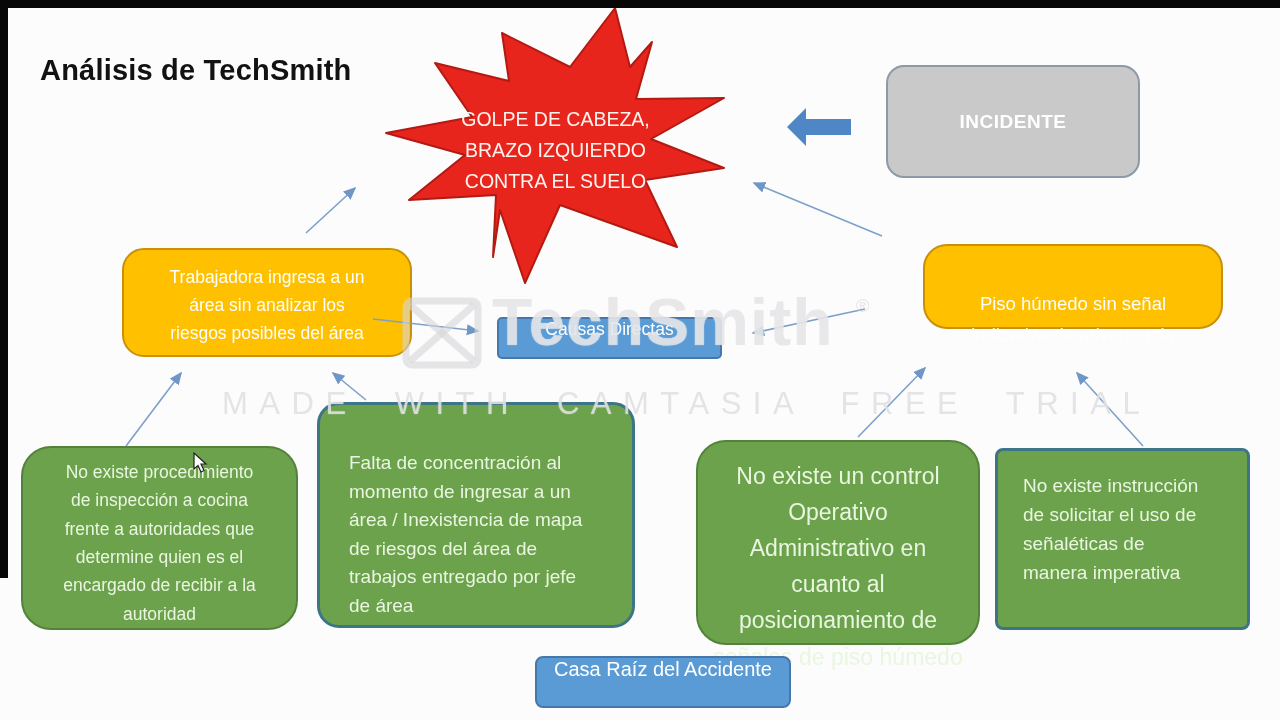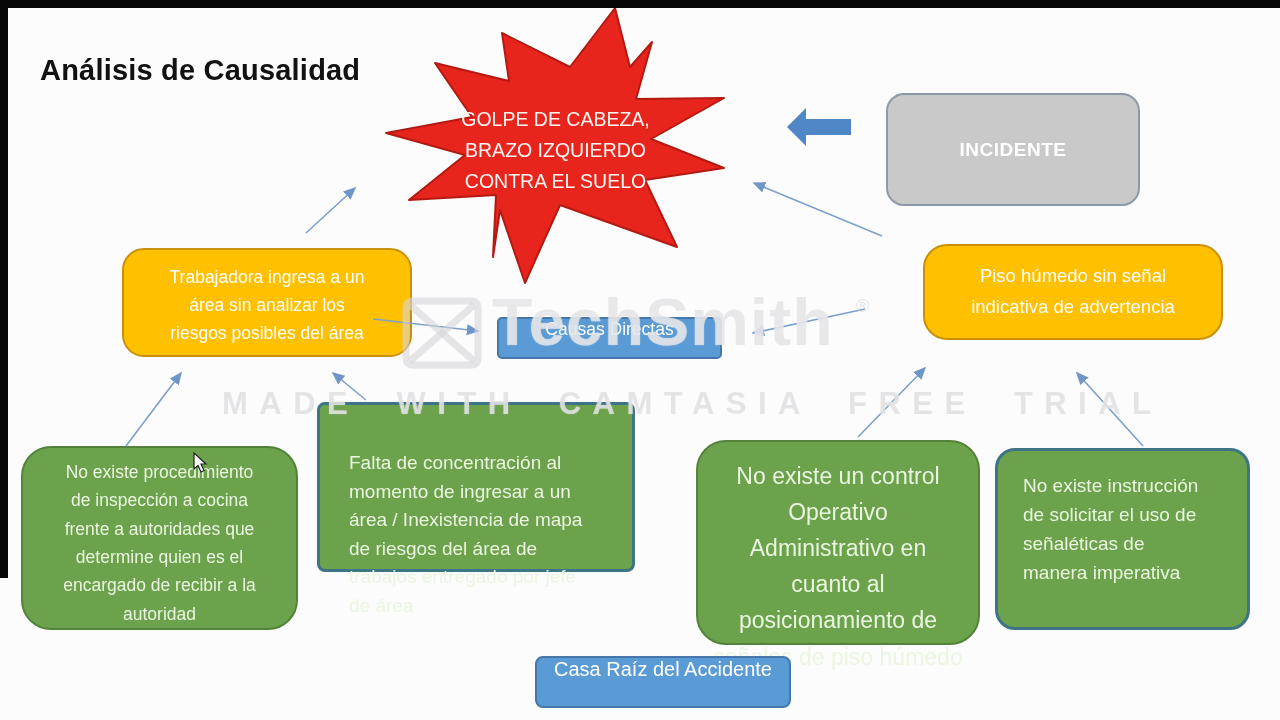--- a/index.html
+++ b/index.html
@@ -17,74 +17,74 @@
   .star-text{
     position:absolute;left:448px;top:104px;width:215px;z-index:2;
     color:#fdf4ef;font-size:19.5px;font-weight:500;text-align:center;
     line-height:1.58;white-space:pre-line;
   }
   .box{position:absolute;box-sizing:border-box;z-index:1;}
   .incident{
     left:886px;top:65px;width:254px;height:113px;border-radius:18px;
     background:#c9c9c9;border:2px solid #8d99a7;
     display:flex;align-items:center;justify-content:center;
-    color:#ffffff;font-size:19px;font-weight:bold;letter-spacing:.5px;margin-top:28px;
+    color:#ffffff;font-size:19px;font-weight:bold;letter-spacing:.5px;
   }
   .orange{
     background:#ffc000;border:2px solid #c99008;color:#fefefe;
     text-align:center;white-space:pre-line;margin-left:40px;
   }
   .orange1{left:82px;top:248px;width:290px;height:109px;border-radius:22px;
     font-size:17.5px;line-height:1.6;padding-top:13px;}
-  .orange2{left:883px;top:244px;width:300px;height:96px;border-radius:24px;
-    font-size:18.5px;line-height:1.7;padding-top:14px;}
+  .orange2{left:883px;top:244px;width:300px;height:85px;border-radius:24px;
+    font-size:18.5px;line-height:1.7;padding-top:42px;}
   .blue-label{
     background:#5b9bd5;border:2px solid #4577ab;color:#ffffff;
     display:flex;justify-content:center;
   }
   .causas{left:497px;top:317px;width:225px;height:42px;border-radius:5px;font-size:17.5px;}
   .root{left:508px;top:656px;width:256px;height:52px;border-radius:8px;font-size:20px;font-weight:500;margin-left:27px;}
   .green{
     background:#6ca24c;color:#e9f6e0;white-space:pre-line;
   }
   .green1{left:21px;top:446px;width:277px;height:184px;border-radius:30px;
     border:2.5px solid #53833a;text-align:center;font-size:17.5px;line-height:1.62;padding-top:10px;}
-  .green2{left:317px;top:402px;width:318px;height:170px;border-radius:8px;
+  .green2{left:317px;top:402px;width:318px;height:226px;border-radius:22px;
     border:3px solid #3e7586;text-align:left;font-size:19px;line-height:1.5;
     padding:44px 10px 0 29px;}
   .green3{left:696px;top:440px;width:284px;height:205px;border-radius:30px;
     border:2.5px solid #53833a;text-align:center;font-size:23px;line-height:1.57;padding-top:16px;}
-  .green4{left:995px;top:448px;width:255px;height:182px;border-radius:20px;
+  .green4{left:995px;top:448px;width:255px;height:182px;border-radius:8px;
     border:3px solid #3e7586;text-align:left;font-size:19px;line-height:1.52;
     padding:21px 8px 0 25px;}
   .connectors{position:absolute;left:0;top:0;width:1280px;height:720px;z-index:2;pointer-events:none;}
   .watermark{position:absolute;left:0;top:0;width:1280px;height:523px;z-index:3;pointer-events:none;}
   .wm-brand{
     position:absolute;left:492px;top:284px;font-size:66px;font-weight:bold;
     color:rgba(214,214,217,0.55);letter-spacing:1px;
     text-shadow:0 0 1px rgba(255,255,255,0.8);
   }
   .wm-reg{position:absolute;left:856px;top:296px;font-size:18px;color:rgba(214,214,217,0.6);}
   .wm-logo{position:absolute;left:402px;top:297px;width:80px;height:72px;}
   .wm-banner{
-    position:absolute;left:222px;top:386px;font-size:31px;font-weight:bold;
+    position:absolute;left:222px;top:386px;font-size:31px;font-weight:normal;
     color:rgba(210,210,213,0.6);letter-spacing:11.5px;word-spacing:17px;
     text-shadow:0 0 1px rgba(255,255,255,0.8);white-space:nowrap;
   }
   .cursor{position:absolute;left:193px;top:452px;z-index:4;}
 </style>
 </head>
 <body>
 
 <div class="frame">
 
   <div class="bar-top"></div>
   <div class="bar-left"></div>
 
-  <h1 class="title">Análisis de Causalidad</h1>
+  <h1 class="title">Análisis de TechSmith</h1>
 
   <svg class="star-svg" viewBox="0 0 360 280">
     <polygon points="235,3 250,62 272,37 256,94 344,93 271,134 344,163 265,175 297,242 180,200 145,278 120,205 113,252 116,190 29,195 85,150 6,128 92,112 55,58 129,76 122,28 190,62" fill="#e8251d" stroke="#b21a12" stroke-width="2" stroke-linejoin="round"></polygon>
   </svg>
   <div class="star-text">GOLPE DE CABEZA,
 BRAZO IZQUIERDO
 CONTRA EL SUELO</div>
 
   <div class="box incident">
     <span>INCIDENTE</span>

